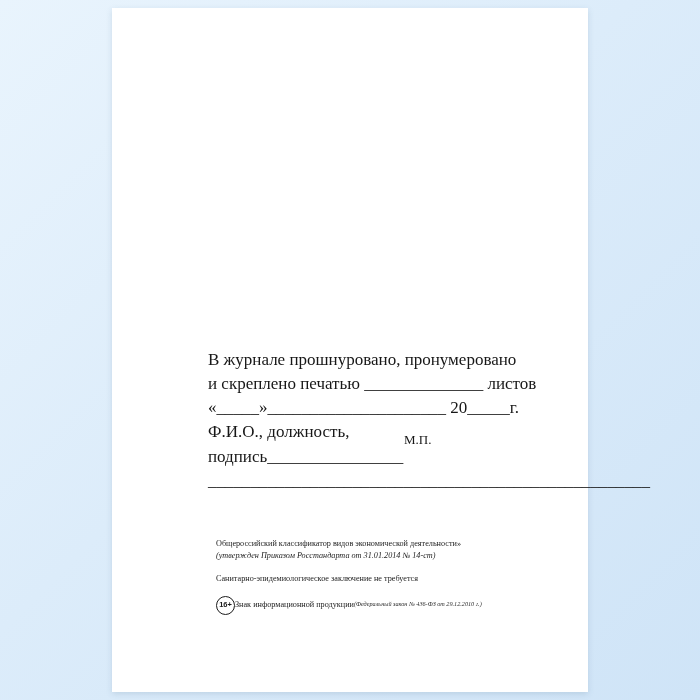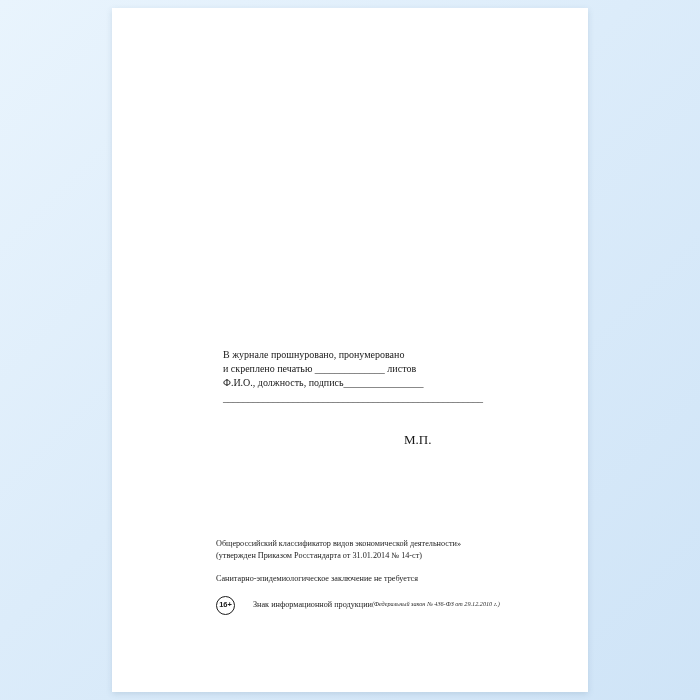--- a/index.html
+++ b/index.html
@@ -22,24 +22,24 @@
     position: absolute;
     left: 112px;
     top: 8px;
     width: 476px;
     height: 684px;
     background: #ffffff;
     box-shadow: 0 2px 6px rgba(80, 110, 140, 0.18);
   }
   .block-main {
     position: absolute;
-    left: 111px;
+    left: 96px;
     top: 340px;
     width: 330px;
-    font-size: 10px;
+    font-size: 17px;
     line-height: 1.42;
     color: #171717;
   }
   .block-main .line {
     white-space: pre-wrap;
   }
   .line-underscored {
     letter-spacing: 0;
   }
   .mp {
@@ -58,25 +58,26 @@
   }
   .footer .para {
     font-size: 8.2px;
     line-height: 1.45;
     margin-bottom: 11px;
   }
   .footer .para.tight {
     margin-bottom: 9px;
   }
   .footer .italic {
+    font-style: italic;
   }
   .info-row {
     display: flex;
     align-items: center;
-    gap: 18px;
+    gap: 0;
     margin-top: 2px;
   }
   .age-badge {
     width: 17px;
     height: 17px;
     border: 1.1px solid #1c1c1c;
     border-radius: 50%;
     display: flex;
     align-items: center;
     justify-content: center;
@@ -104,20 +105,21 @@
 </head>
 <body>
 
 <div class="backdrop"></div>
 
 <div class="page">
 
   <div class="block-main">
     <div class="line">В журнале прошнуровано, пронумеровано</div>
     <div class="line">и скреплено печатью ______________ листов</div>
+    <div class="line line-underscored">«_____»_____________________ 20_____г.</div>
     <div class="line">Ф.И.О., должность, подпись________________</div>
     <div class="line">____________________________________________________</div>
   </div>
 
   <div class="mp">М.П.</div>
 
   <div class="footer">
     <div class="para">
       <div>Общероссийский классификатор видов экономической деятельности»</div>
       <div class="italic">(утвержден Приказом Росстандарта от 31.01.2014 № 14-ст)</div>

